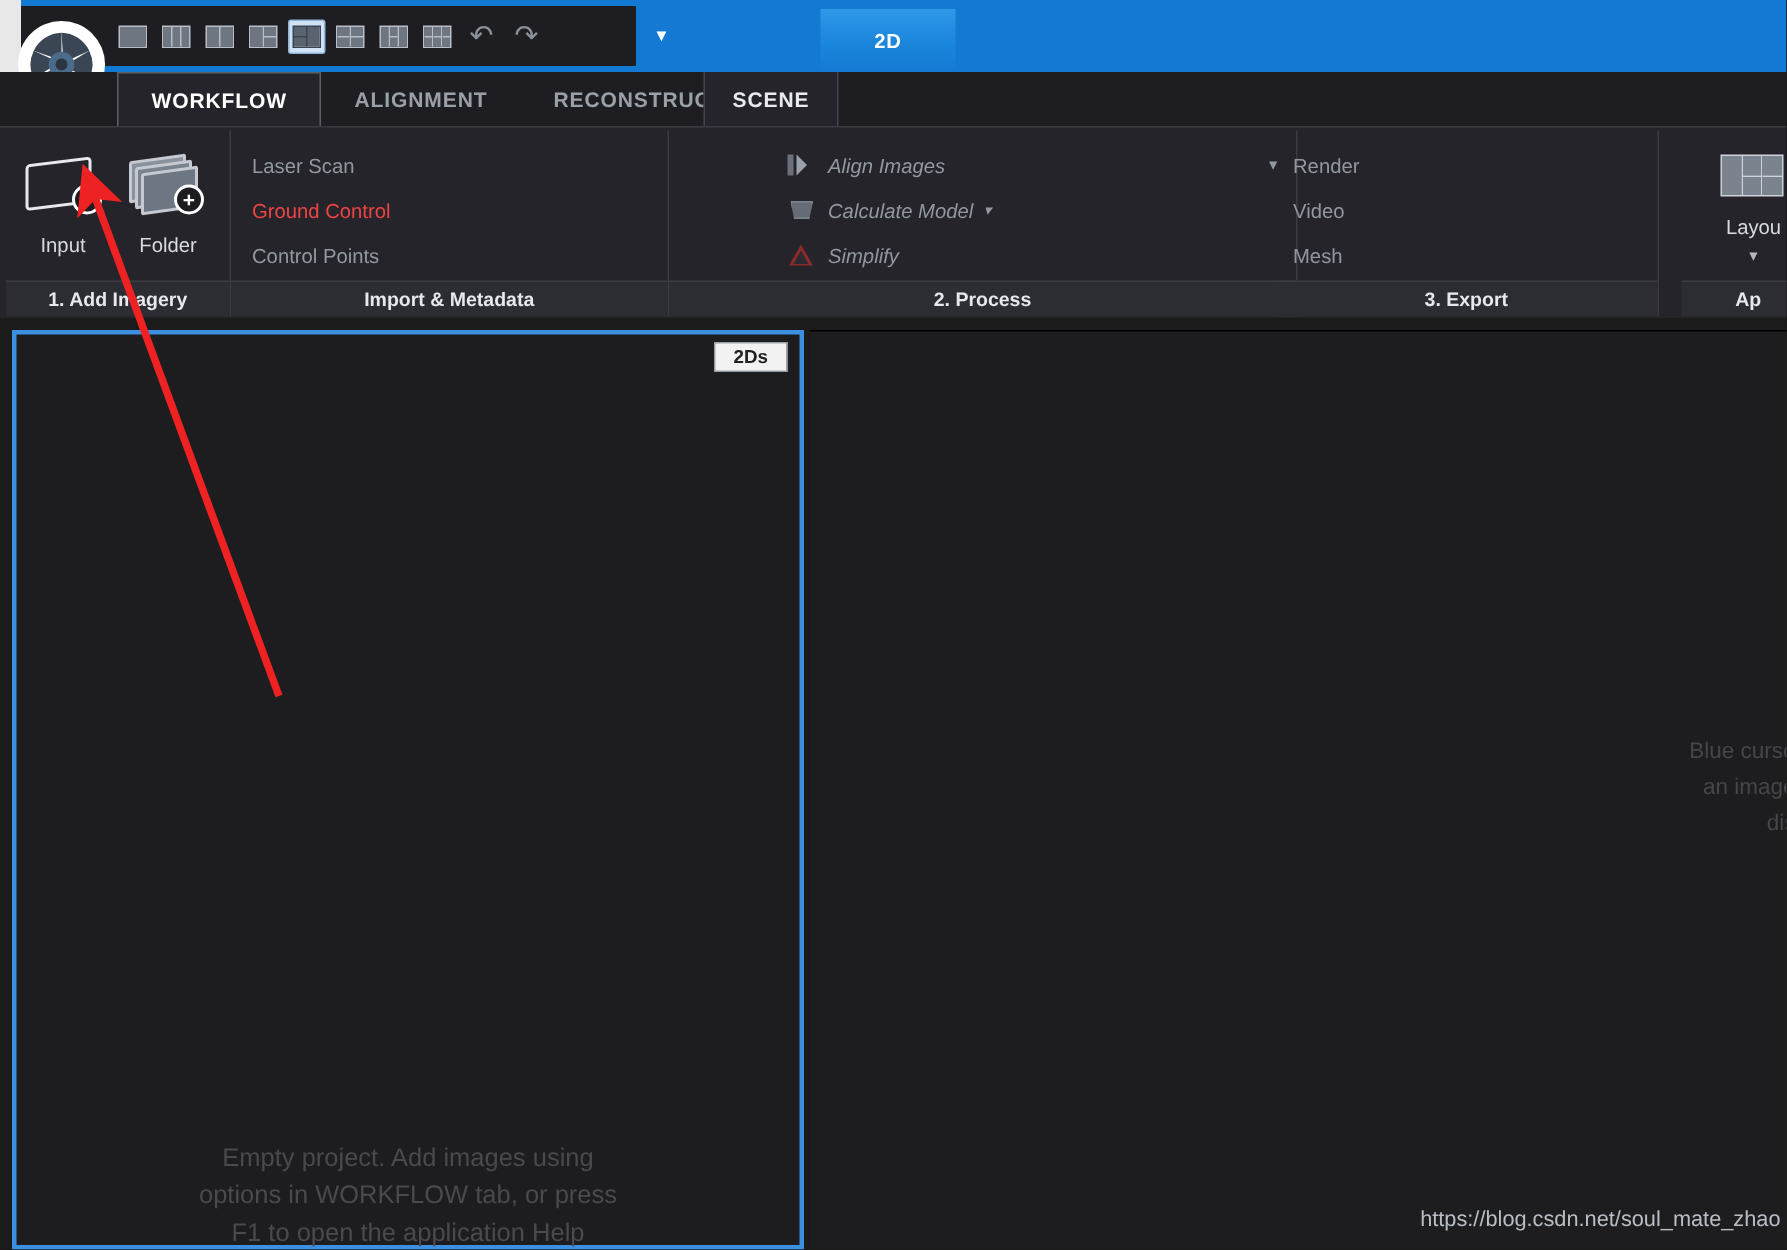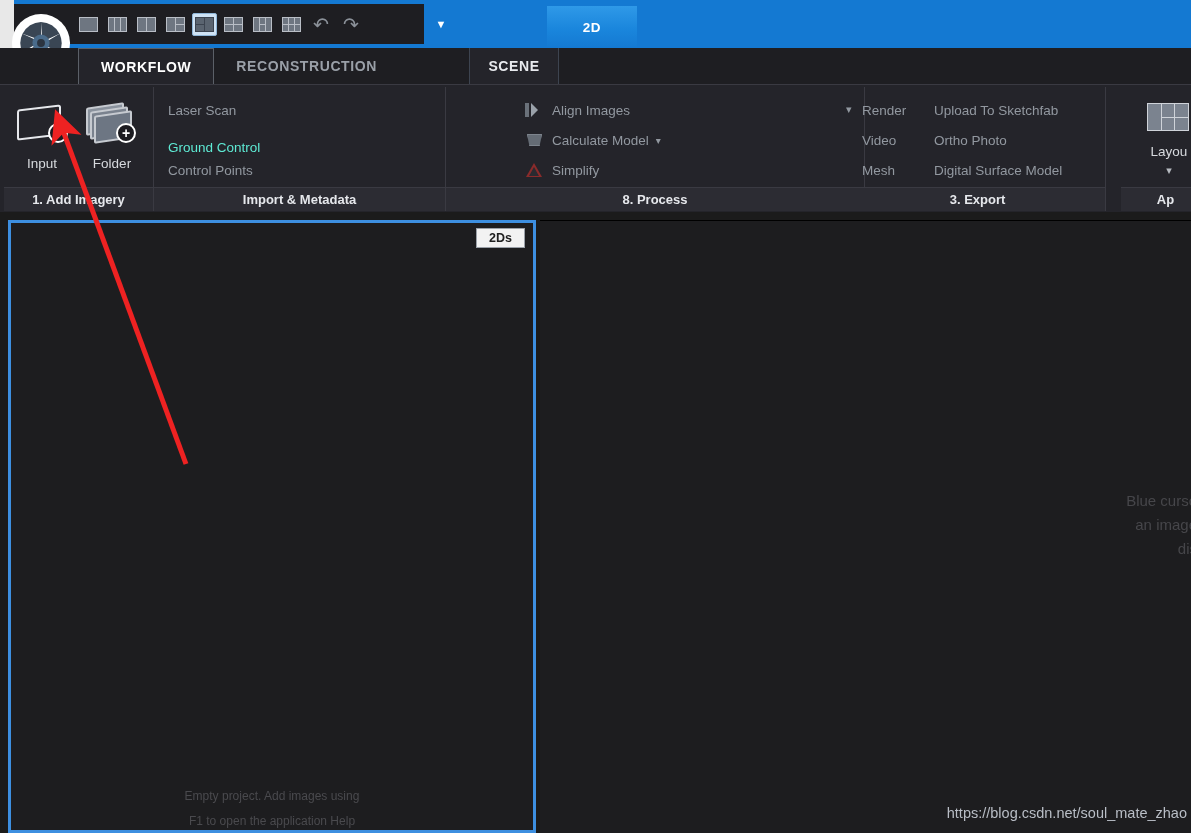--- a/index.html
+++ b/index.html
@@ -141,21 +141,21 @@
   .ico-layout .lay-ico .stack > u{ border-top-color:#cfd3d9; background:#7b838f; }
   .ico-layout .lay-ico > i{ border-left-color:#cfd3d9; background:#7b838f; }
   .chev-sm{ font-size:11px; color:#b6bac0; margin-top:2px; }
 
   
   .cmdcol{ position:absolute; top:8px; }
   .cmd{
     display:flex; align-items:center; height:30px;
     font-size:13.5px; color:#9298a0; white-space:nowrap;
   }
-  .cmd.lit{ color:#5eead4;align-items:flex-end; }
+  .cmd.lit{ color:#ef4444; }
   .cmdico{ width:21px; height:16px; margin-right:7px; flex:0 0 21px; position:relative; }
   .cmdchev{ margin-left:7px; font-size:10px; color:#9298a0; }
 
   
   .ci-align{ }
   .ci-align b{ position:absolute; top:1px; width:0; height:0; border-top:7px solid transparent;
                border-bottom:7px solid transparent; border-left:7px solid #7d848d; }
   .ci-align b:nth-child(1){ left:1px; width:4px; height:14px; border:none; background:#6a717a; }
   .ci-align b:nth-child(2){ left:7px; border-left-color:#9aa1aa; }
 
@@ -202,21 +202,21 @@
   }
   .badge-2ds{
     position:absolute; right:8px; top:5px;
     background:#f2f2f2; color:#202020;
     border:1px solid #9aa0a8;
     font-size:12.5px; font-weight:bold;
     padding:2px 12px;
   }
   .vp-empty{
     position:absolute; left:0; right:0; bottom:-4px;
-    text-align:center; color:#4a4a4e; font-size:12px; line-height:25px;
+    text-align:center; color:#4a4a4e; font-size:17px; line-height:25px;
   }
   .vp-hint{
     position:absolute; right:-6px; top:268px;
     text-align:right; color:#46464a; font-size:15px; line-height:24px;
     width:340px;
   }
   .watermark{
     position:absolute; right:4px; bottom:12px;
     color:#b9bec6; font-size:14.5px;
   }
@@ -327,20 +327,21 @@
       <path d="M22 64 A32 32 0 0 1 22 36 L48 48 Z"></path>
       <path d="M22 36 A32 32 0 0 1 50 18 L50 46 Z"></path>
     </g>
     <circle cx="50" cy="50" r="13" fill="#4a6b8a"></circle>
     <circle cx="50" cy="50" r="6" fill="#2b3440"></circle>
   </svg>
 
   <div class="tabstrip">
     <div class="tabs">
       <div class="tab active">WORKFLOW</div>
+      <div class="tab">ALIGNMENT</div>
       <div class="tab">RECONSTRUCTION</div>
     </div>
     <div class="tab scene">SCENE</div>
   </div>
 
   <div class="ribbon">
 
     <div class="rgroup" style="left:4px; width:150px;">
       <div class="rbody">
         <div class="bigbtn" style="left:4px;">
@@ -376,21 +377,21 @@
               <span>Control Points</span>
             </div>
         </div>
       </div>
       <div class="rlabel">Import &amp; Metadata</div>
     </div>
 
     <div class="rgroup" style="left:446px; width:419px;">
       <div class="rbody">
 
-        <div class="cmdcol" style="left:78px;">
+        <div class="cmdcol" style="left:78px;font-style:italic;">
           <div class="cmd">
             <span class="cmdico ci-align">
                 <b></b>
                 <b></b>
               </span>
             <span>Align Images</span>
           </div>
           <div class="cmd">
             <span class="cmdico ci-calc">
                 <u></u>
@@ -403,45 +404,34 @@
                 <u></u>
                 <i></i>
               </span>
             <span>Simplify</span>
           </div>
         </div>
 
 
         <div style="position:absolute; left:400px; top:16px; font-size:11px; color:#9298a0;">▾</div>
       </div>
-      <div class="rlabel">8. Process</div>
+      <div class="rlabel">2. Process</div>
     </div>
 
     <div class="rgroup" style="left:850px; width:256px;text-decoration:underline;">
       <div class="rbody">
         <div class="cmdcol" style="left:12px;">
           <div class="cmd">
               <span>Render</span>
             </div>
           <div class="cmd">
               <span>Video</span>
             </div>
           <div class="cmd">
               <span>Mesh</span>
-            </div>
-        </div>
-        <div class="cmdcol" style="left:84px;">
-          <div class="cmd">
-              <span>Upload To Sketchfab</span>
-            </div>
-          <div class="cmd">
-              <span>Ortho Photo</span>
-            </div>
-          <div class="cmd">
-              <span>Digital Surface Model</span>
             </div>
         </div>
       </div>
       <div class="rlabel">3. Export</div>
     </div>
 
     <div class="rgroup" style="left:1121px; width:90px;">
       <div class="rbody">
         <div class="bigbtn" style="left:14px;">
           <div class="ico-layout">
@@ -463,20 +453,21 @@
       </div>
       <div class="rlabel">Ap</div>
     </div>
 
   </div>
 
   <div class="vp-left">
     <div class="badge-2ds">2Ds</div>
     <div class="vp-empty">
       <div>Empty project. Add images using</div>
+      <div>options in WORKFLOW tab, or press</div>
       <div>F1 to open the application Help</div>
     </div>
   </div>
 
   <div class="vp-right">
     <div class="vp-hint">
       <div>Blue curso</div>
       <div>an image</div>
       <div>dis</div>
     </div>

